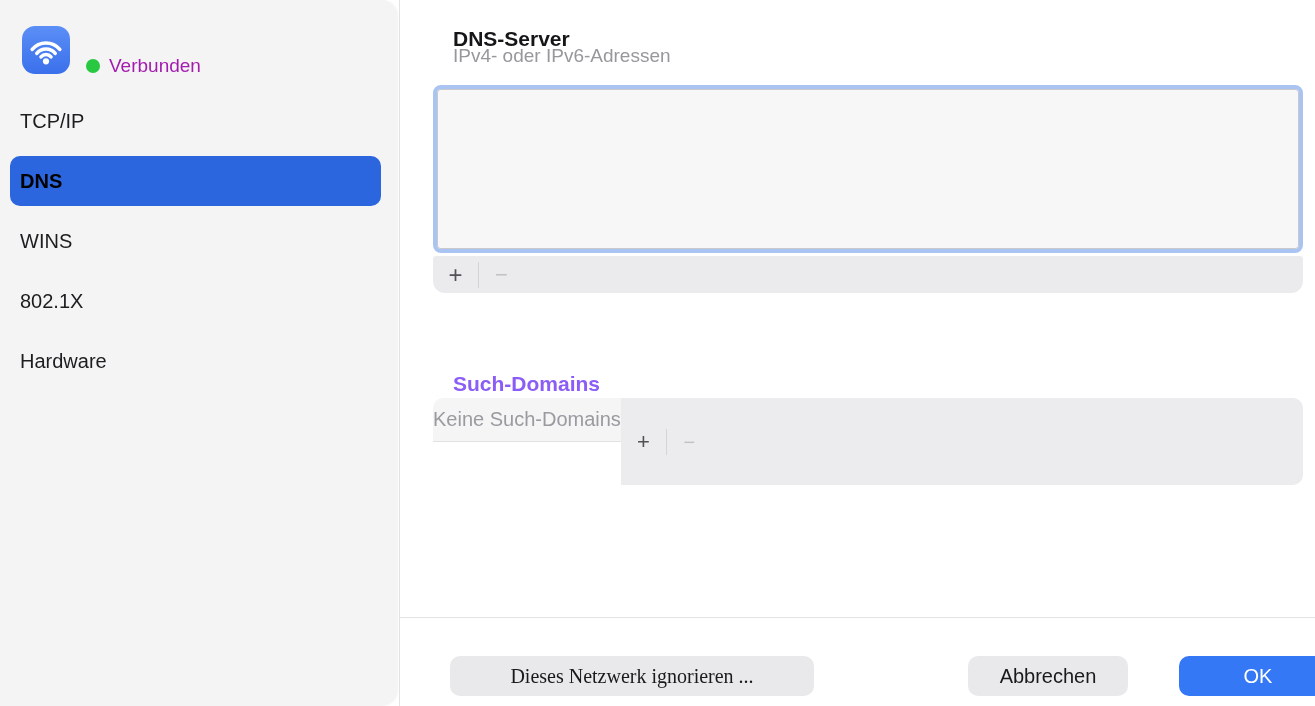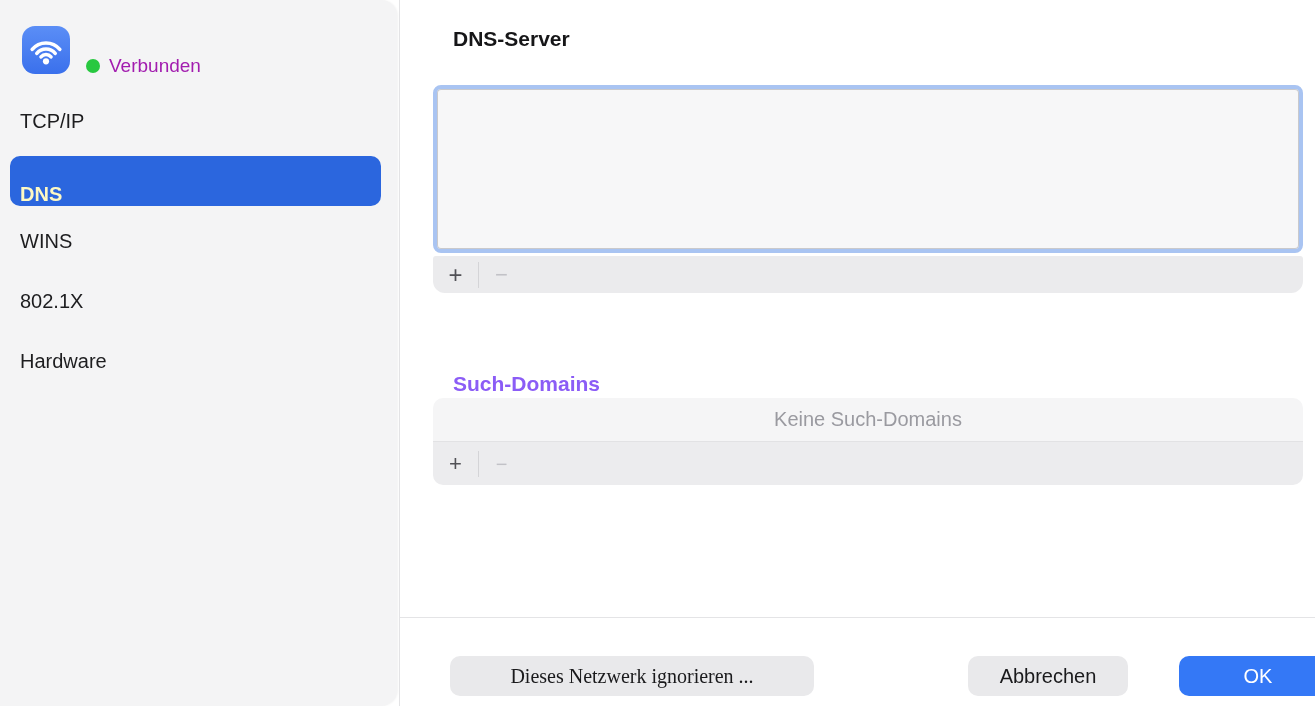--- a/index.html
+++ b/index.html
@@ -29,21 +29,21 @@
   }
   .status-row{position:absolute;left:86px;top:55px;display:flex;align-items:center;gap:9px;}
   .status-dot{width:14px;height:14px;border-radius:50%;background:#28c840;}
   .status-text{font-size:19px;color:#a21caf;}
 
   .nav{position:absolute;left:10px;right:16px;top:96px;display:flex;flex-direction:column;gap:10px;}
   .nav-item{
     height:50px;border-radius:10px;display:flex;align-items:center;
     padding-left:10px;font-size:20px;color:#1d1d1f;cursor:default;
   }
-  .nav-item.selected{background:var(--accent);color:#fef9c3;font-weight:700;align-items:flex-end;}
+  .nav-item.selected{background:var(--accent);color:#000000;font-weight:700;}
 
   
   .main-title{position:absolute;left:453px;top:13px;font-size:21px;font-weight:700;color:#161618;}
   .main-subtitle{position:absolute;left:453px;top:45px;font-size:19px;color:#97979c;}
 
   .dns-listbox{
     position:absolute;left:433px;top:85px;width:870px;height:168px;
     background:#f7f7f8;
     border:4px solid var(--focus-ring);
     border-radius:8px;
@@ -58,21 +58,21 @@
     width:45px;height:100%;display:flex;align-items:center;justify-content:center;
     font-size:24px;line-height:1;color:#515156;cursor:default;
   }
   .bar-btn.disabled{color:#c2c2c7;font-size:22px;}
   .bar-divider{width:1px;height:26px;background:#d4d4d7;}
 
   .section-title{position:absolute;left:453px;top:355px;font-size:21px;font-weight:700;color:#8b5cf6;}
   .domains-box{
     position:absolute;left:433px;top:398px;width:870px;height:87px;
     border-radius:10px;overflow:hidden;
-    display:flex;flex-direction:column;
+    display:flex;flex-direction:row;
   }
   .domains-empty{
     height:44px;background:#f5f5f6;border-bottom:1px solid #e2e2e4;
     display:flex;align-items:center;justify-content:center;
     font-size:20px;color:#9a9aa0;
   }
   .domains-bar{flex:1;background:#ececee;display:flex;align-items:center;}
   .domains-bar .bar-btn{font-size:22px;}
   .domains-bar .bar-btn.disabled{font-size:20px;}
 
@@ -124,20 +124,21 @@
       <div class="nav-item">
         <span>802.1X</span>
       </div>
       <div class="nav-item">
         <span>Hardware</span>
       </div>
     </nav>
   </aside>
 
   <h1 class="main-title">DNS-Server</h1>
+  <div class="main-subtitle">IPv4- oder IPv6-Adressen</div>
 
   <div class="dns-listbox"></div>
 
   <div class="list-bar dns-bar">
     <div class="bar-btn">+</div>
     <div class="bar-divider"></div>
     <div class="bar-btn disabled">−</div>
   </div>
 
   <h2 class="section-title">Such-Domains</h2>

